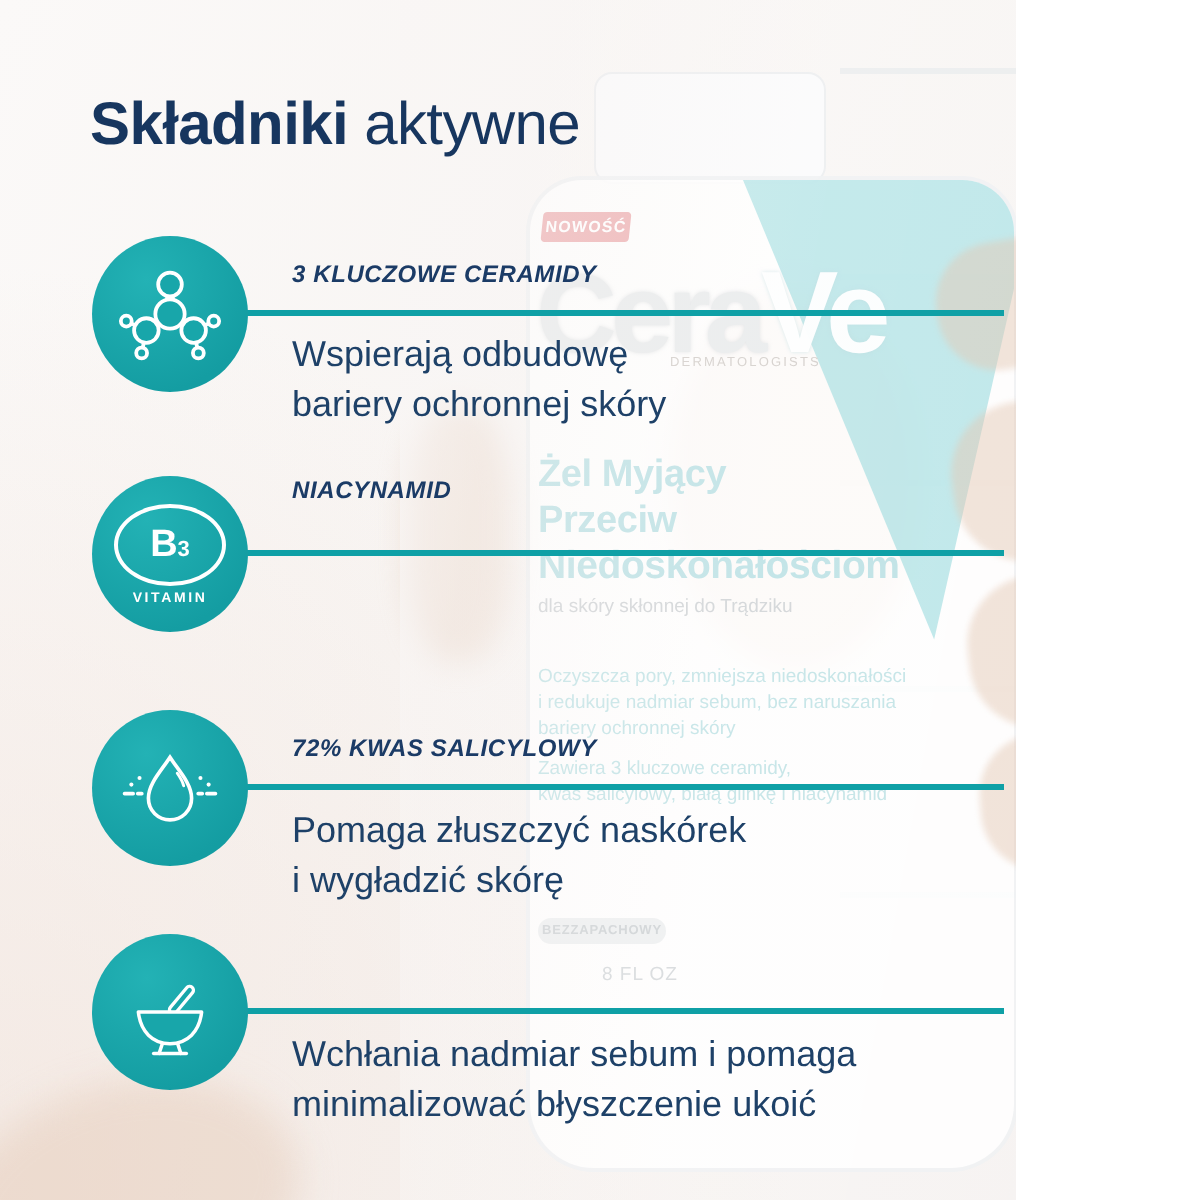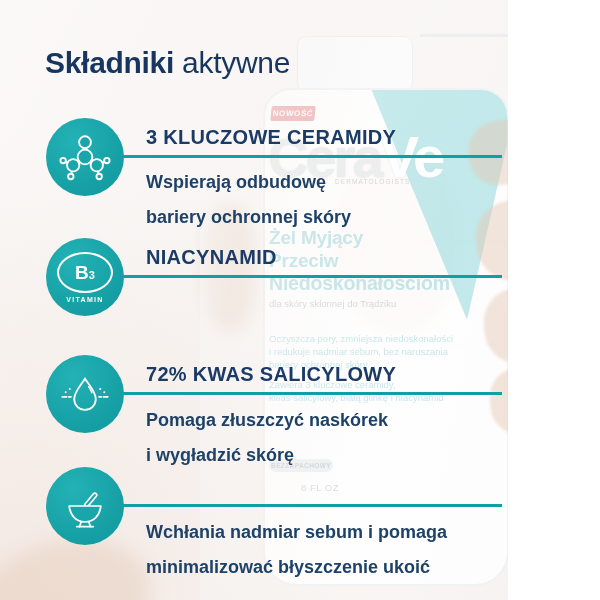--- a/index.html
+++ b/index.html
@@ -62,25 +62,25 @@
     background:linear-gradient(100deg,rgba(249,246,245,0.92) 0%,rgba(249,246,245,0.45) 16%,rgba(255,255,255,0.28) 45%,rgba(255,255,255,0.2) 100%);}
   .title{position:absolute;left:45px;top:46px;font-size:30px;color:#17365f;letter-spacing:-0.3px;z-index:8;}
   .title .strong{font-weight:bold;}
   .title .light{font-weight:normal;}
   .sec-line{position:absolute;left:100px;width:402px;height:3px;background:#0fa0a6;z-index:7;}
   .l1{top:155px;} .l2{top:275px;} .l3{top:392px;} .l4{top:504px;}
   .sec-circle{position:absolute;left:46px;width:78px;height:78px;border-radius:50%;z-index:8;
     background:radial-gradient(circle at 35% 28%,#23b2b5 0%,#149da2 75%);
     display:flex;flex-direction:column;align-items:center;justify-content:center;}
   .c1{top:118px;} .c2{top:238px;} .c3{top:355px;} .c4{top:467px;}
-  .sec-heading{position:absolute;left:146px;font-size:20px;font-weight:bold;color:#1b3b66;
-    letter-spacing:0.3px;z-index:8;line-height:22px;}
-  .h1{top:126px;} .h2{top:246px;} .h3{top:363px;} .h4{top:476px;}
-  .sec-body{position:absolute;left:146px;font-size:18px;color:#1e4168;line-height:35px;
-    white-space:pre-line;z-index:8;font-weight:bold;}
+  .sec-heading{position:absolute;left:146px;font-size:12px;font-weight:bold;color:#1b3b66;
+    letter-spacing:0.3px;z-index:8;line-height:22px;font-style:italic;}
+  .h1{top:126px;} .h2{top:234px;} .h3{top:363px;} .h4{top:476px;}
+  .sec-body{position:absolute;left:146px;font-size:18px;color:#1e4168;line-height:25px;
+    white-space:pre-line;z-index:8;}
   .b1{top:165px;} .b2{top:285px;} .b3r{top:403px;} .b4{top:515px;}
   .b3-oval{width:52px;height:37px;border:2.5px solid #fff;border-radius:50%;
     display:flex;align-items:center;justify-content:center;color:#fff;}
   .b3-sym{font-size:19px;font-weight:bold;line-height:1;}
   .b3-sub{font-size:11px;font-weight:bold;line-height:1;margin-top:6px;}
   .b3-label{margin-top:3px;font-size:7px;font-weight:bold;letter-spacing:1.3px;color:#fff;}
 </style>
 </head>
 <body>
 

